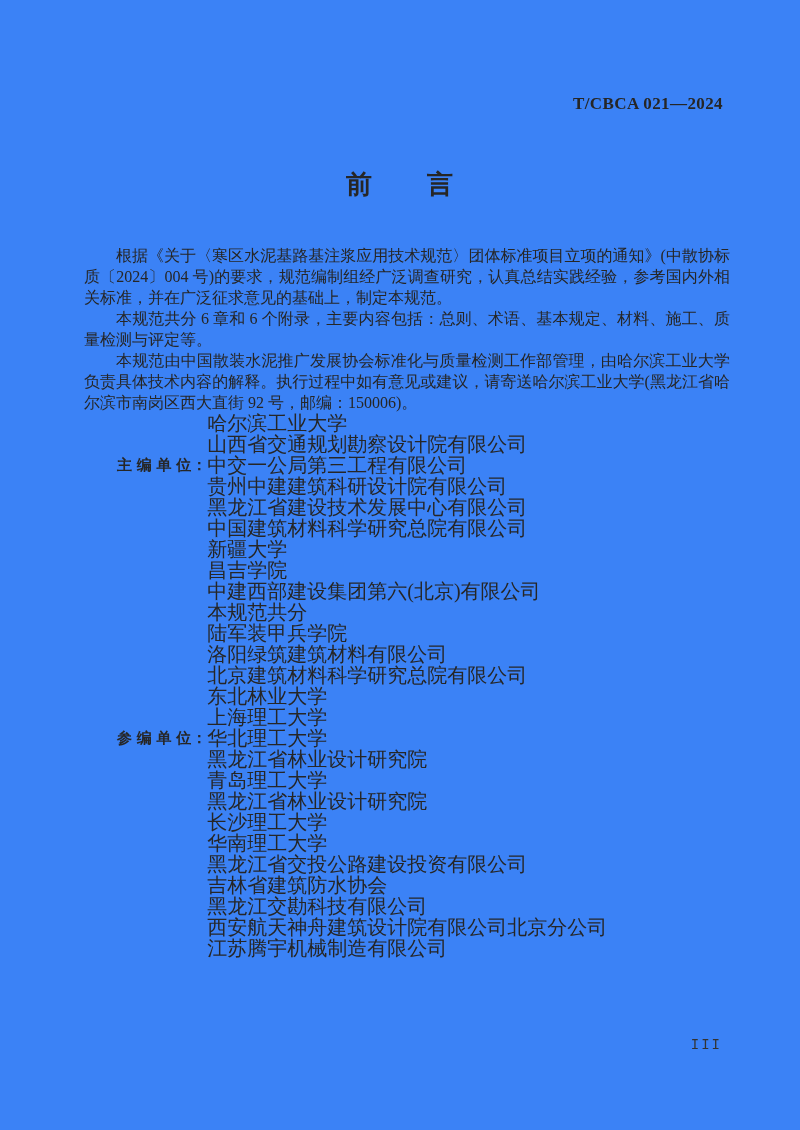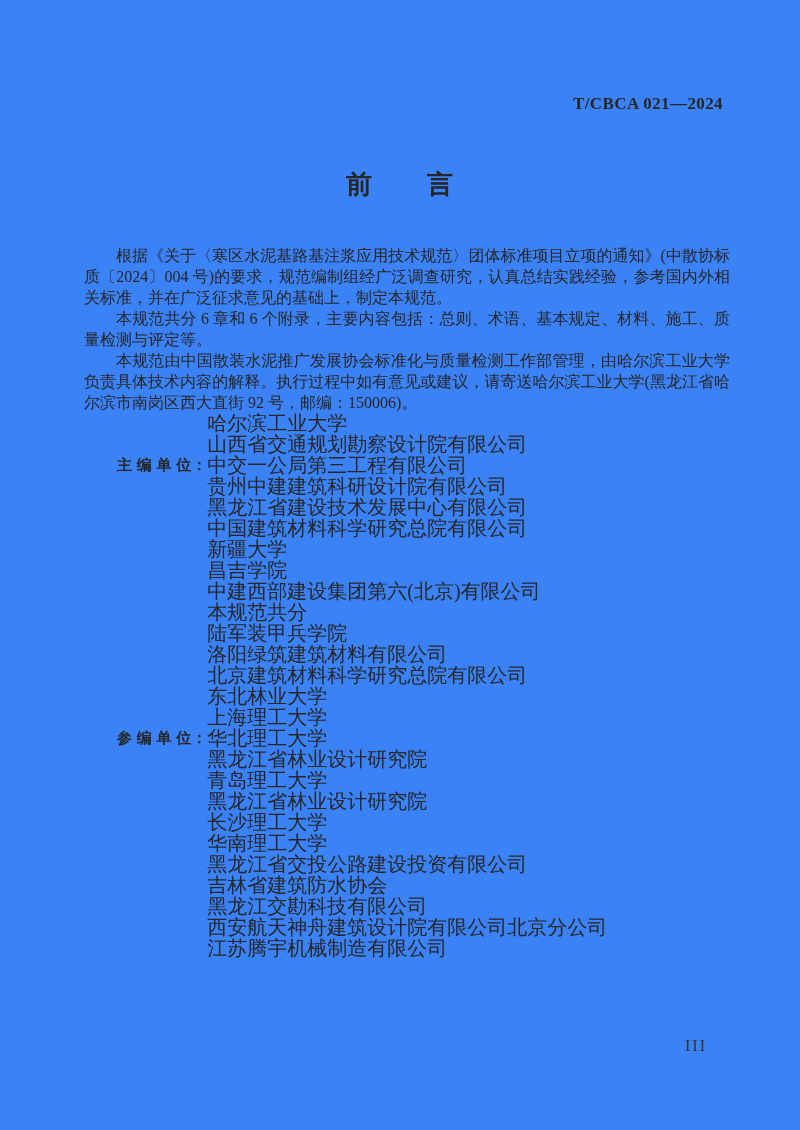--- a/index.html
+++ b/index.html
@@ -62,24 +62,25 @@
   .unit-list { flex: 1; }
   .unit-line {
     font-size: 20px;
     line-height: 21px;
     height: 21px;
     white-space: nowrap;
   }
   .page-number {
     position: absolute;
     top: 1037px;
-    right: 93px;
-    font-size: 16px;
+    right: 78px;
+    font-size: 14px;
     letter-spacing: 2px;
     color: #333333;
+    font-family: Liberation Mono, monospace;
   }
 </style>
 </head>
 <body>
 
 <div class="page">
 
   <div class="header-code">T/CBCA 021—2024</div>
 
   <div class="doc-title">前　　言</div>

